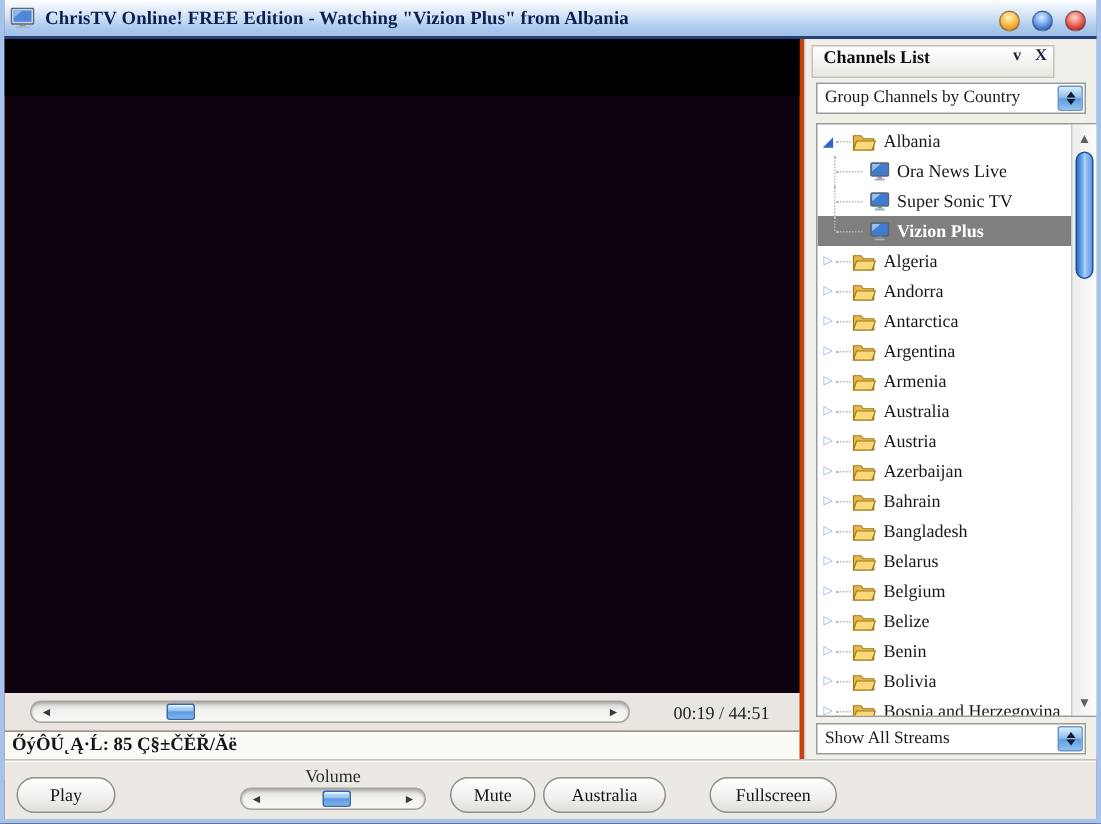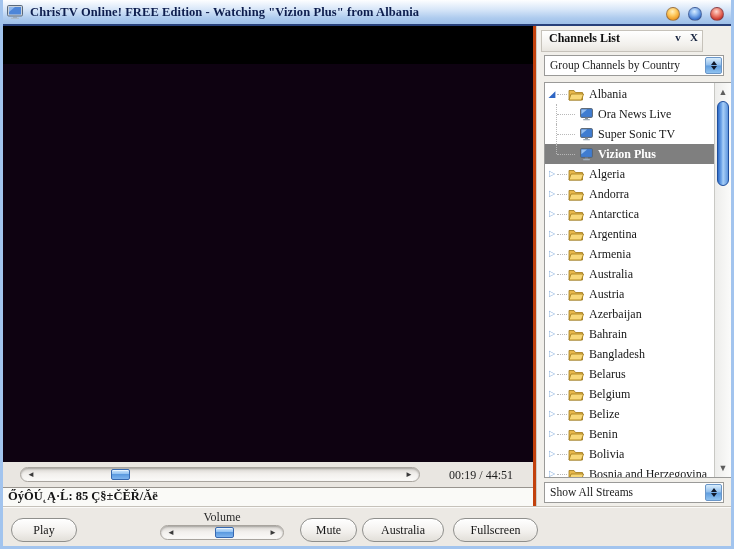--- a/index.html
+++ b/index.html
@@ -149,21 +149,21 @@
     <button class="pill" style="left:8px;width:66px;">Play</button>
     <button class="pill" style="left:100px;width:57px;margin-top:28px;">Stop</button>
     <div class="vol-label">Volume</div>
     <div class="slider vol-track">
       <div class="sl-arrow left">◄</div>
       <div class="sl-arrow right">►</div>
       <div class="sl-thumb" id="vol-thumb" style="left: 54px;"></div>
     </div>
     <button class="pill" style="left:297px;width:57px;">Mute</button>
     <button class="pill" style="left:359px;width:82px;">Australia</button>
-    <button class="pill" style="left:450px;width:85px;">Fullscreen</button>
+    <button class="pill" style="left:470px;width:85px;">Fullscreen</button>
   </div>
 
   <div class="panel">
     <div class="panel-header">
       <span class="panel-title">Channels List</span>
       <span class="panel-glyph">v</span>
       <span class="panel-glyph">X</span>
     </div>
 
     <div class="dropdown dd-group">

